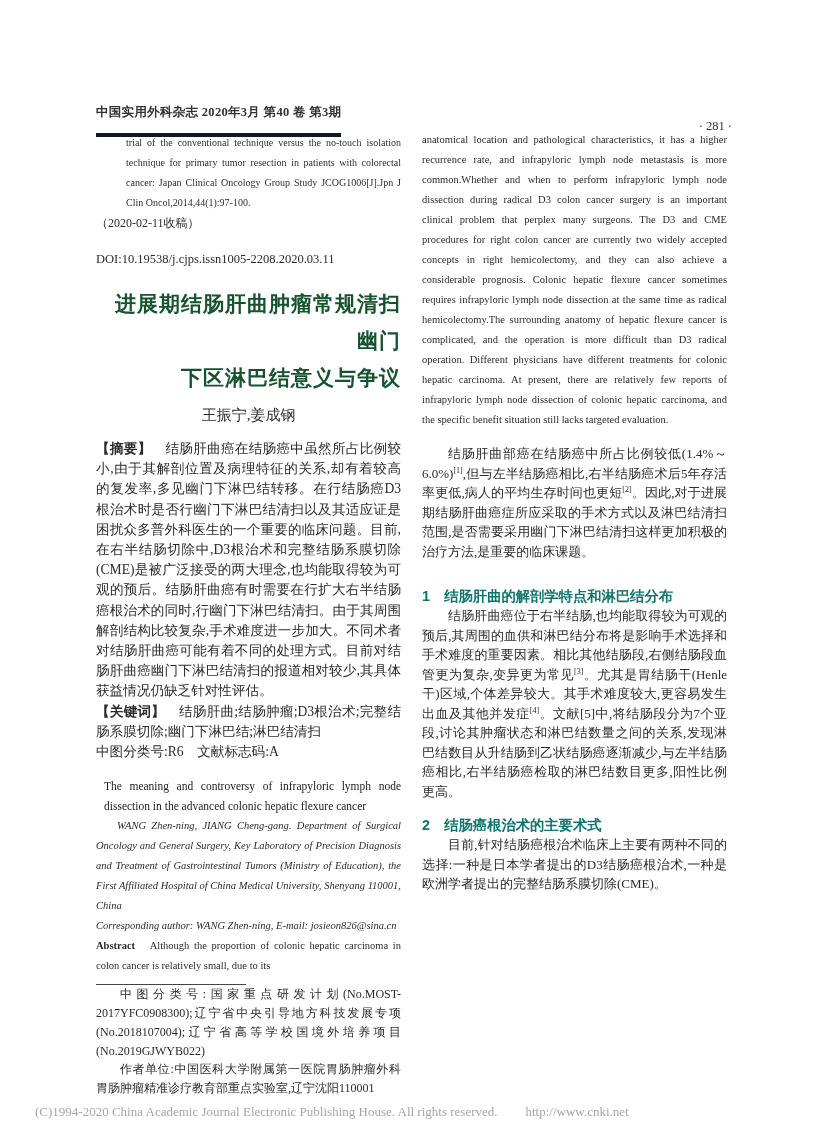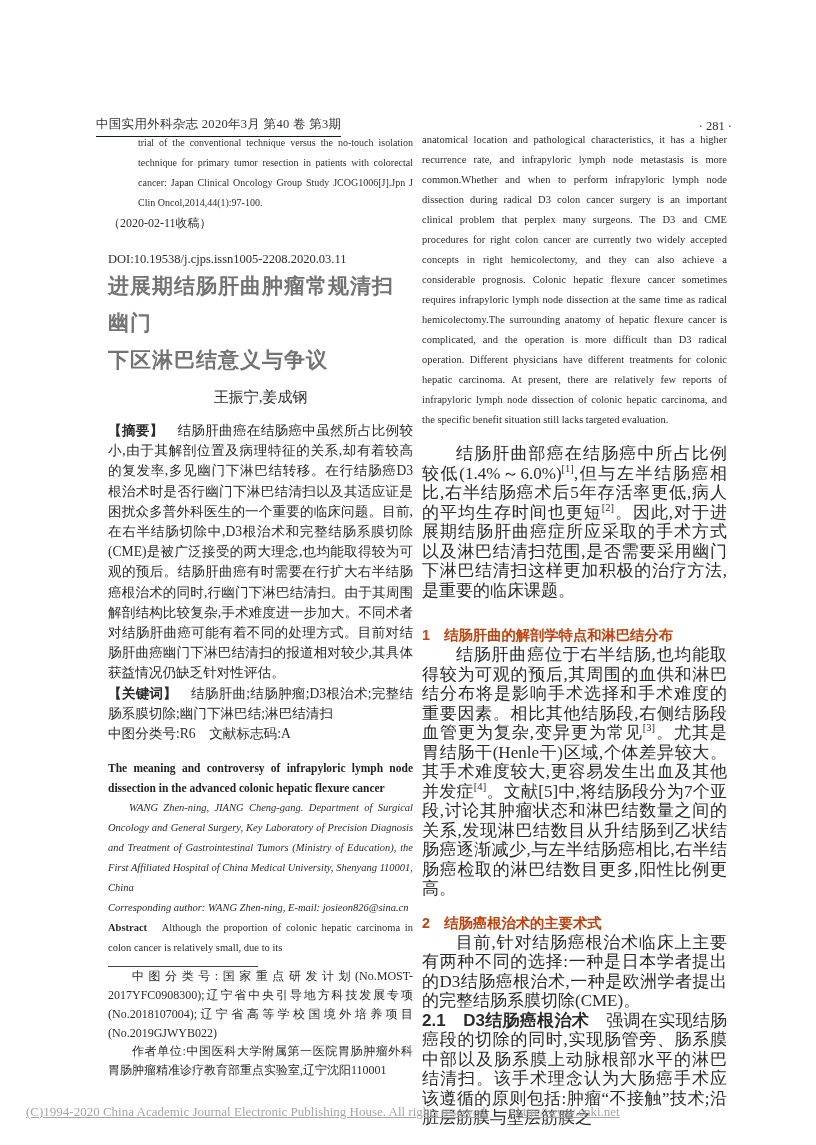--- a/index.html
+++ b/index.html
@@ -12,64 +12,64 @@
   p { margin:0; }
   sup { font-size:0.62em; line-height:0; vertical-align:super; }
   .hei-b { font-weight:bold; font-family:"Liberation Sans","DejaVu Sans",sans-serif;margin-top:45px; }
   .ser-b { font-weight:bold; }
 
   .header {
     position:absolute; left:96px; top:96px; width:636px;
     display:flex; justify-content:space-between; align-items:flex-end;
     font-size:12.5px; color:#333;
   }
-  .journal { border-bottom:1px solid #0f172a; padding-bottom:3px; letter-spacing:0.3px; }
+  .journal { border-bottom:4px solid #0f172a; padding-bottom:12px; letter-spacing:0.3px;font-weight:bold; }
   .page-no { padding-bottom:3px;margin-top:23px; }
 
   .col { position:absolute; width:305px; }
-  .col-left  { left:108px;  top:133px; }
+  .col-left  { left:96px;  top:133px; }
   .col-right { left:422px; top:130px; }
 
   .ref-tail { font-size:10px; line-height:20px; text-align:justify; padding-left:30px; color:#2e2e2e; }
   .received { font-size:12px; text-align:left; margin-top:2px; }
   .doi { font-size:12.5px; margin-top:20px; }
 
   .cn-title {
-    margin-top:0; text-align:left; color:#737373; letter-spacing:1px;
+    margin-top:18px; text-align:right; color:#14532d; letter-spacing:1px;
     font-family:"Liberation Sans","DejaVu Sans",sans-serif;
     font-weight:bold; font-size:21px; line-height:37px;
   }
   .cn-authors { margin-top:10px; text-align:center; font-size:15px; }
 
   .cn-abstract, .cn-keywords, .clc { font-size:13.6px; line-height:20.2px; text-align:justify; }
   .cn-abstract { margin-top:14px; }
 
-  .en-title { margin-top:14px; font-weight:bold; font-size:11.5px; line-height:20px; text-align:justify; color:#222; }
+  .en-title { margin-top:14px; font-weight:normal; font-size:11.5px; line-height:20px; text-align:justify; color:#222;margin-left:8px; }
   .en-authors, .en-corr { font-style:italic; font-size:10.5px; line-height:20px; text-align:justify; }
   .en-authors { text-indent:2em; }
   .en-abstract-left { font-size:10.5px; line-height:20px; text-align:justify; }
 
   .fn-rule { width:150px; border-top:1px solid #444; margin-top:8px; }
   .footnote { font-size:12px; line-height:18.8px; text-align:justify; text-indent:2em; }
   .footnote:first-of-type { margin-top:6px; }
 
   .en-abstract-cont, .en-keywords { font-size:10.5px; line-height:20px; text-align:justify; }
 
-  .cn-body { font-size:17px; line-height:19.5px; text-align:justify; }
+  .cn-body { font-size:13px; line-height:19.5px; text-align:justify; }
   .indent { text-indent:2em; }
   .intro { margin-top:14px; }
   .sec-heading {
     margin-top:14px; font-family:"Liberation Sans","DejaVu Sans",sans-serif;
-    font-weight:bold; font-size:14.3px; line-height:20px; color:#c2410c; text-align:left;
+    font-weight:bold; font-size:14.3px; line-height:20px; color:#0f766e; text-align:left;
   }
   .sec-heading.first { margin-top:25px; }
 
   .footer {
-    position:absolute; left:26px; top:1104px; width:780px;
-    display:flex; gap:28px; color:#a6a6a6; font-size:13px;text-decoration:underline;
+    position:absolute; left:35px; top:1104px; width:780px;
+    display:flex; gap:28px; color:#a6a6a6; font-size:13px;
   }
 </style>
 </head>
 <body>
 
 <div class="page">
 
   <div class="header">
     <span class="journal">中国实用外科杂志  2020年3月  第40 卷  第3期</span>
     <span class="page-no">· 281 ·</span>
@@ -103,21 +103,20 @@
   <div class="col col-right">
     <p class="en-abstract-cont">anatomical location and pathological characteristics, it has a higher recurrence rate, and infrapyloric lymph node metastasis is more common.Whether and when to perform infrapyloric lymph node dissection during radical D3 colon cancer surgery is an important clinical problem that perplex many surgeons. The D3 and CME procedures for right colon cancer are currently two widely accepted concepts in right hemicolectomy, and they can also achieve a considerable prognosis. Colonic hepatic flexure cancer sometimes requires infrapyloric lymph node dissection at the same time as radical hemicolectomy.The surrounding anatomy of hepatic flexure cancer is complicated, and the operation is more difficult than D3 radical operation. Different physicians have different treatments for colonic hepatic carcinoma. At present, there are relatively few reports of infrapyloric lymph node dissection of colonic hepatic carcinoma, and the specific benefit situation still lacks targeted evaluation.</p>
 
     <p class="cn-body indent intro"><span>结肠肝曲部癌在结肠癌中所占比例较低(1.4%～6.0%)</span><sup>[1]</sup><span>,但与左半结肠癌相比,右半结肠癌术后5年存活率更低,病人的平均生存时间也更短</span><sup>[2]</sup><span>。因此,对于进展期结肠肝曲癌症所应采取的手术方式以及淋巴结清扫范围,是否需要采用幽门下淋巴结清扫这样更加积极的治疗方法,是重要的临床课题。</span></p>
 
     <p class="sec-heading first">1　结肠肝曲的解剖学特点和淋巴结分布</p>
     <p class="cn-body indent"><span>结肠肝曲癌位于右半结肠,也均能取得较为可观的预后,其周围的血供和淋巴结分布将是影响手术选择和手术难度的重要因素。相比其他结肠段,右侧结肠段血管更为复杂,变异更为常见</span><sup>[3]</sup><span>。尤其是胃结肠干(Henle干)区域,个体差异较大。其手术难度较大,更容易发生出血及其他并发症</span><sup>[4]</sup><span>。文献[5]中,将结肠段分为7个亚段,讨论其肿瘤状态和淋巴结数量之间的关系,发现淋巴结数目从升结肠到乙状结肠癌逐渐减少,与左半结肠癌相比,右半结肠癌检取的淋巴结数目更多,阳性比例更高。</span></p>
 
     <p class="sec-heading">2　结肠癌根治术的主要术式</p>
     <p class="cn-body indent">目前,针对结肠癌根治术临床上主要有两种不同的选择:一种是日本学者提出的D3结肠癌根治术,一种是欧洲学者提出的完整结肠系膜切除(CME)。</p>
-    <p class="cn-body"><span class="hei-b">2.1　D3结肠癌根治术</span><span>　强调在实现结肠癌段的切除的同时,实现肠管旁、肠系膜中部以及肠系膜上动脉根部水平的淋巴结清扫。该手术理念认为大肠癌手术应该遵循的原则包括:肿瘤“不接触”技术;沿脏层筋膜与壁层筋膜之</span></p>
   </div>
 
   <div class="footer">
     <span>(C)1994-2020 China Academic Journal Electronic Publishing House. All rights reserved.</span>
     <span>http://www.cnki.net</span>
   </div>
 
 </div>
 
 </body></html>

